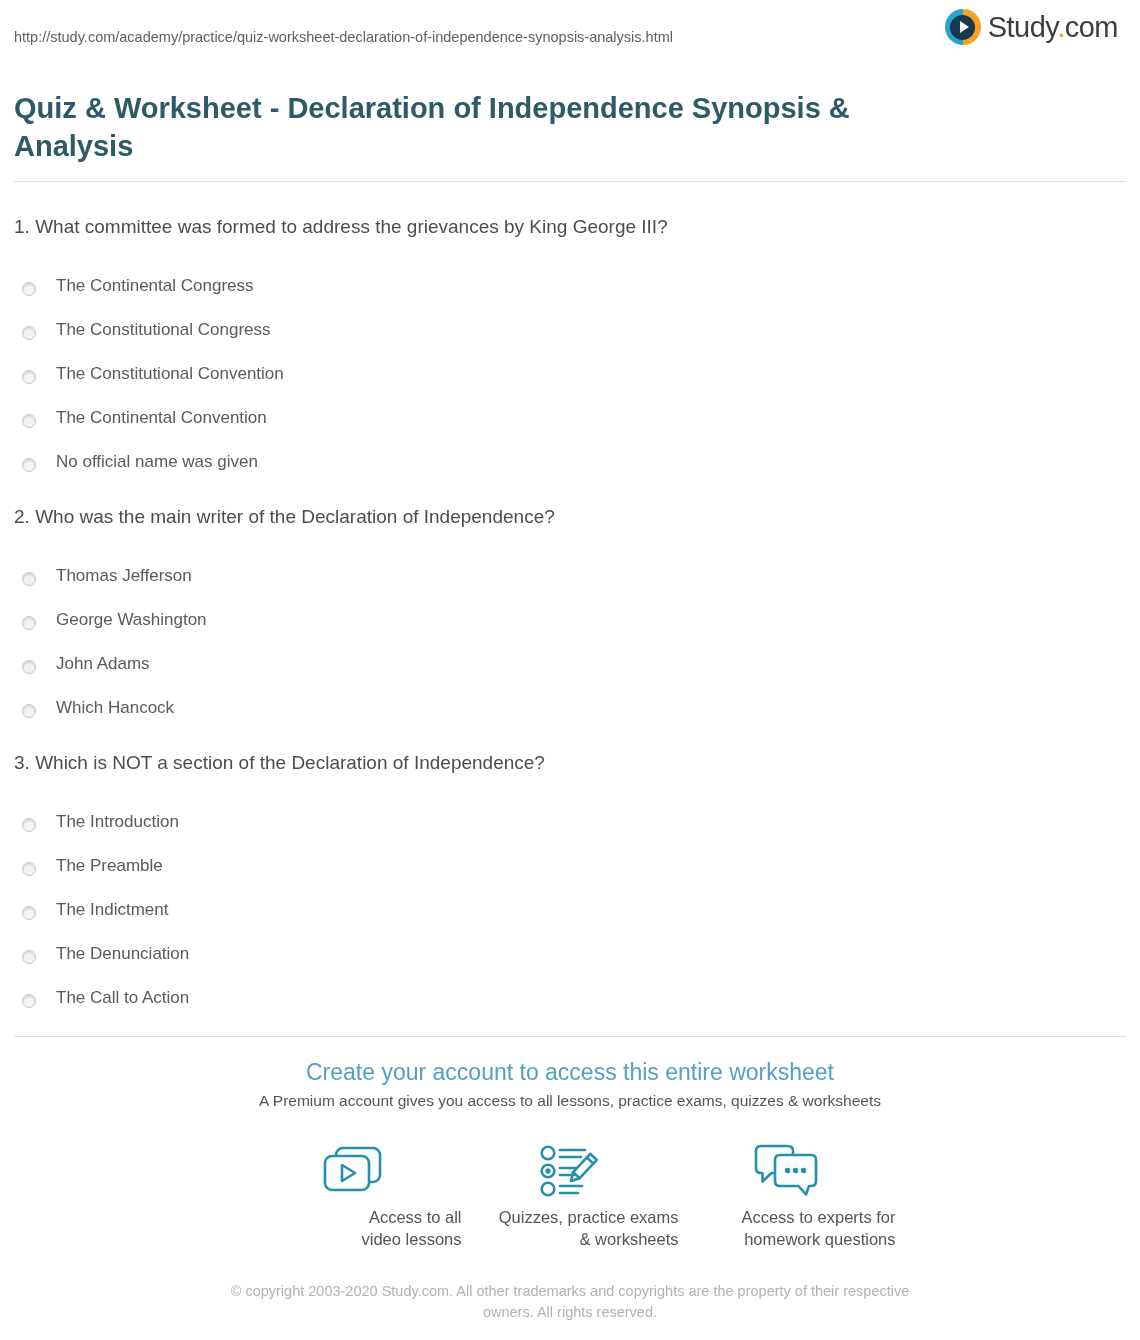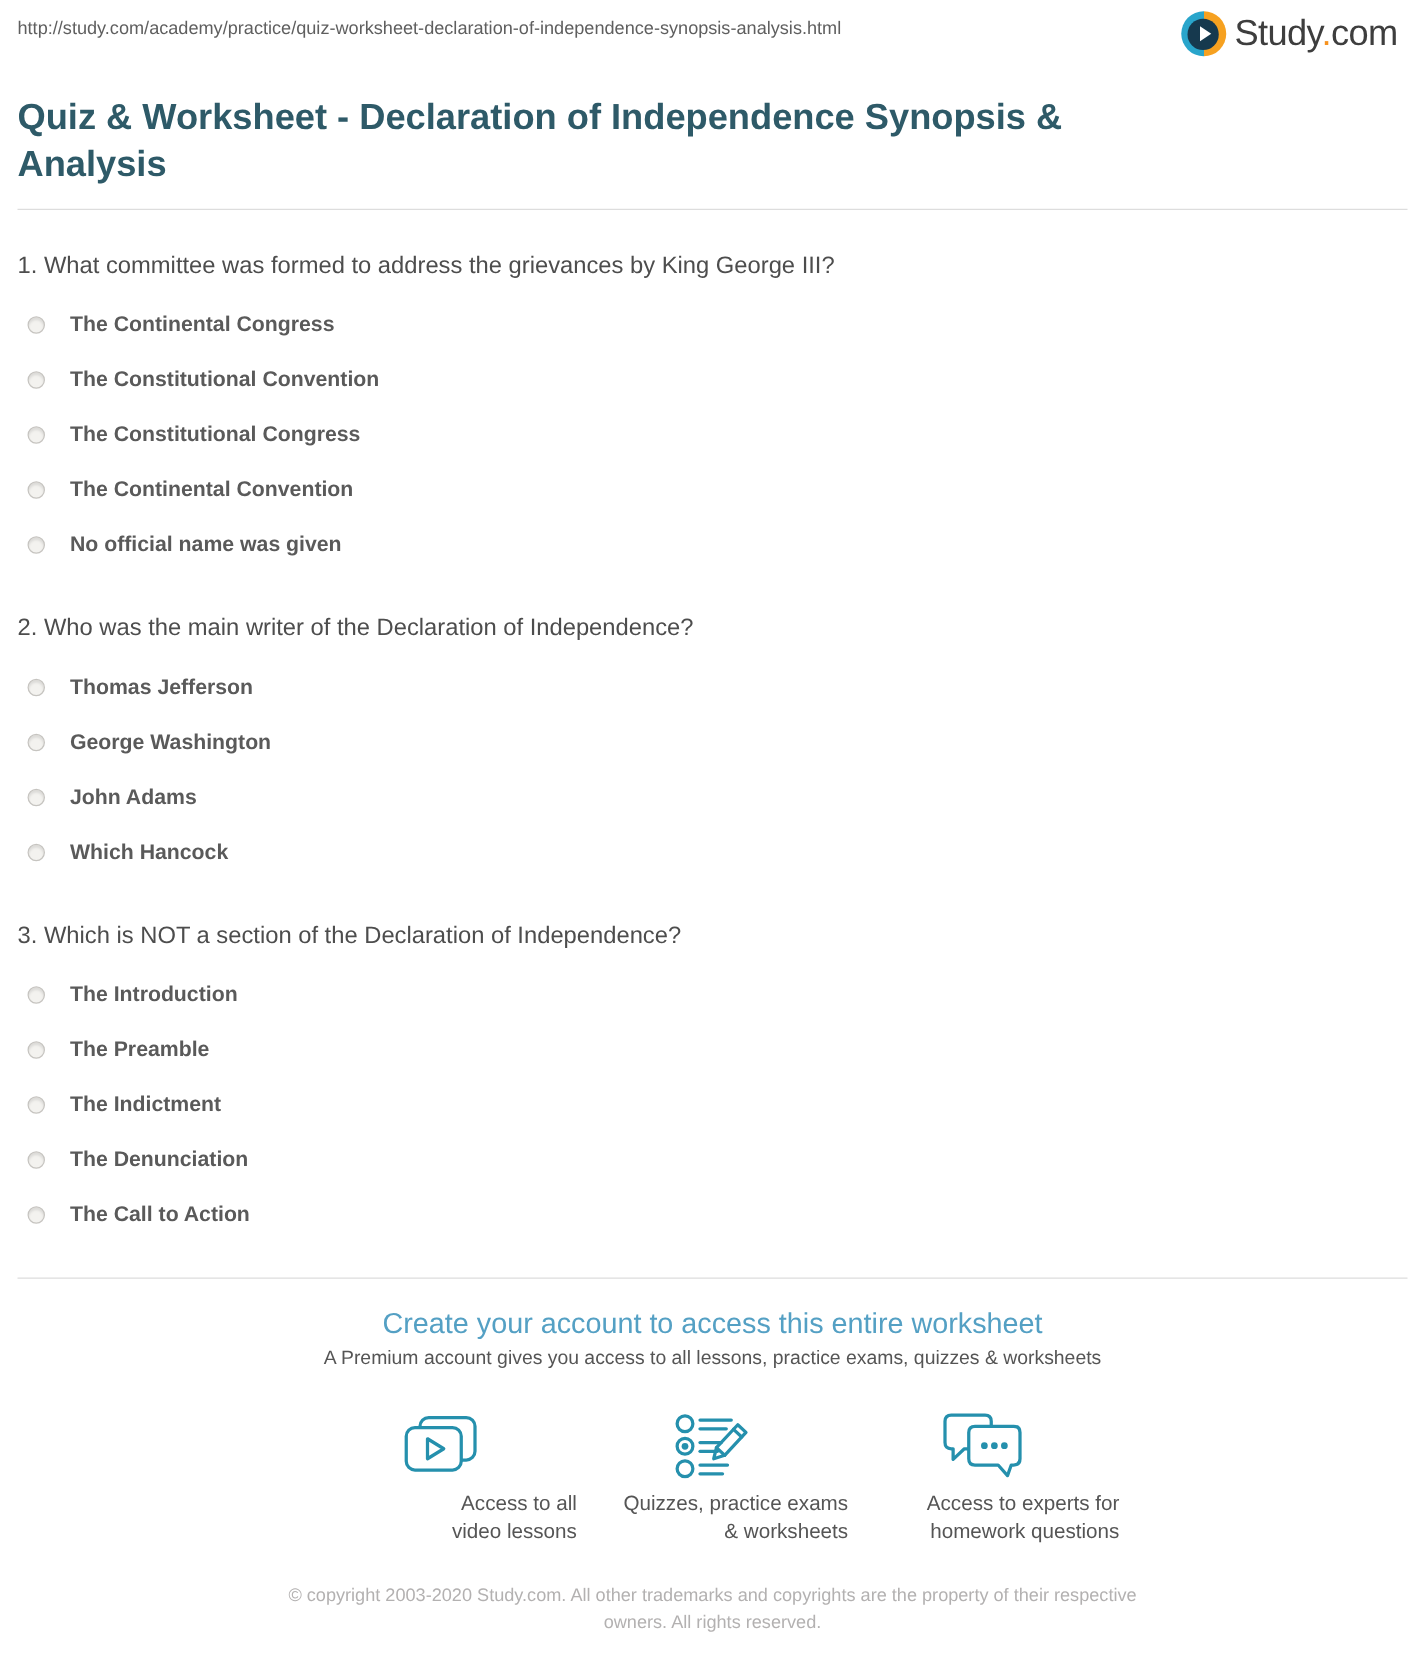--- a/index.html
+++ b/index.html
@@ -6,40 +6,40 @@
   html, body { background: #fff; }
   body {
     width: 1140px; height: 1340px;
     font-family: "Liberation Sans", sans-serif;
     position: relative; overflow: hidden;
     color: #555;
   }
   .container { padding: 0 14px; }
 
   
-  .url-bar { padding-top: 15px; font-size: 14.5px; color: #5f5f5f; }
+  .url-bar { padding-top: 29px; font-size: 14.5px; color: #5f5f5f; }
   .logo { position: absolute; top: 9px; right: 22px; display: flex; align-items: center; gap: 7px; }
   .logo-icon { width: 36px; height: 36px; border-radius: 50%;
     background: linear-gradient(90deg, #29a5cb 50%, #f6a120 50%); position: relative; }
   .logo-icon .inner { position: absolute; inset: 5.5px; background: #16394e; border-radius: 50%; }
   .logo-icon .tri { position: absolute; left: 15px; top: 12px; width: 0; height: 0;
     border-left: 9px solid #fff; border-top: 6px solid transparent; border-bottom: 6px solid transparent; }
   .logo-text { font-size: 29px; font-weight: normal; color: #3e3e3e; letter-spacing: -0.5px; }
   .logo-text .dot { color: #f6921e; }
 
   
   .page-title { margin-top: 45px; font-size: 29px; font-weight: bold; line-height: 1.3;
     color: #2e5a68; max-width: 910px; }
   .divider { border: none; border-top: 1px solid #ddd; margin-top: 16px; }
 
   
   .question { margin-top: 34px; }
   .question-title { font-size: 19px; font-weight: normal; color: #4d4d4d; }
   .options { margin-top: 14px; }
-  .option { display: flex; align-items: center; height: 44px; cursor: default; font-weight: bold; }
+  .option { display: flex; align-items: flex-end; height: 44px; cursor: default; }
   .radio { width: 14px; height: 14px; border-radius: 50%; flex: 0 0 14px;
     border: 1px solid #c6c4c0; background: #f3f2ef;
     box-shadow: inset 0 2px 2px rgba(0,0,0,0.10); margin-left: 8px; }
   .option-label { margin-left: 20px; font-size: 17px; color: #5a5a5a; }
 
   
   .footer-divider { border: none; border-top: 1px solid #ddd; margin-top: 28px; }
   .cta-title { margin-top: 22px; text-align: center; font-size: 23px; font-weight: normal; color: #54a0c4; }
   .cta-subtitle { margin-top: 6px; text-align: center; font-size: 15.5px; color: #555; }
   .features { display: flex; justify-content: center; margin-top: 34px; }
@@ -70,25 +70,25 @@
     <div class="question-title">
       <span>1.</span> <span>What committee was formed to address the grievances by King George III?</span>
     </div>
     <div class="options">
       <div class="option">
         <span class="radio"></span>
         <span class="option-label">The Continental Congress</span>
       </div>
       <div class="option">
         <span class="radio"></span>
+        <span class="option-label">The Constitutional Congress</span>
+      </div>
+      <div class="option">
+        <span class="radio"></span>
         <span class="option-label">The Constitutional Convention</span>
-      </div>
-      <div class="option">
-        <span class="radio"></span>
-        <span class="option-label">The Constitutional Congress</span>
       </div>
       <div class="option">
         <span class="radio"></span>
         <span class="option-label">The Continental Convention</span>
       </div>
       <div class="option">
         <span class="radio"></span>
         <span class="option-label">No official name was given</span>
       </div>
     </div>

